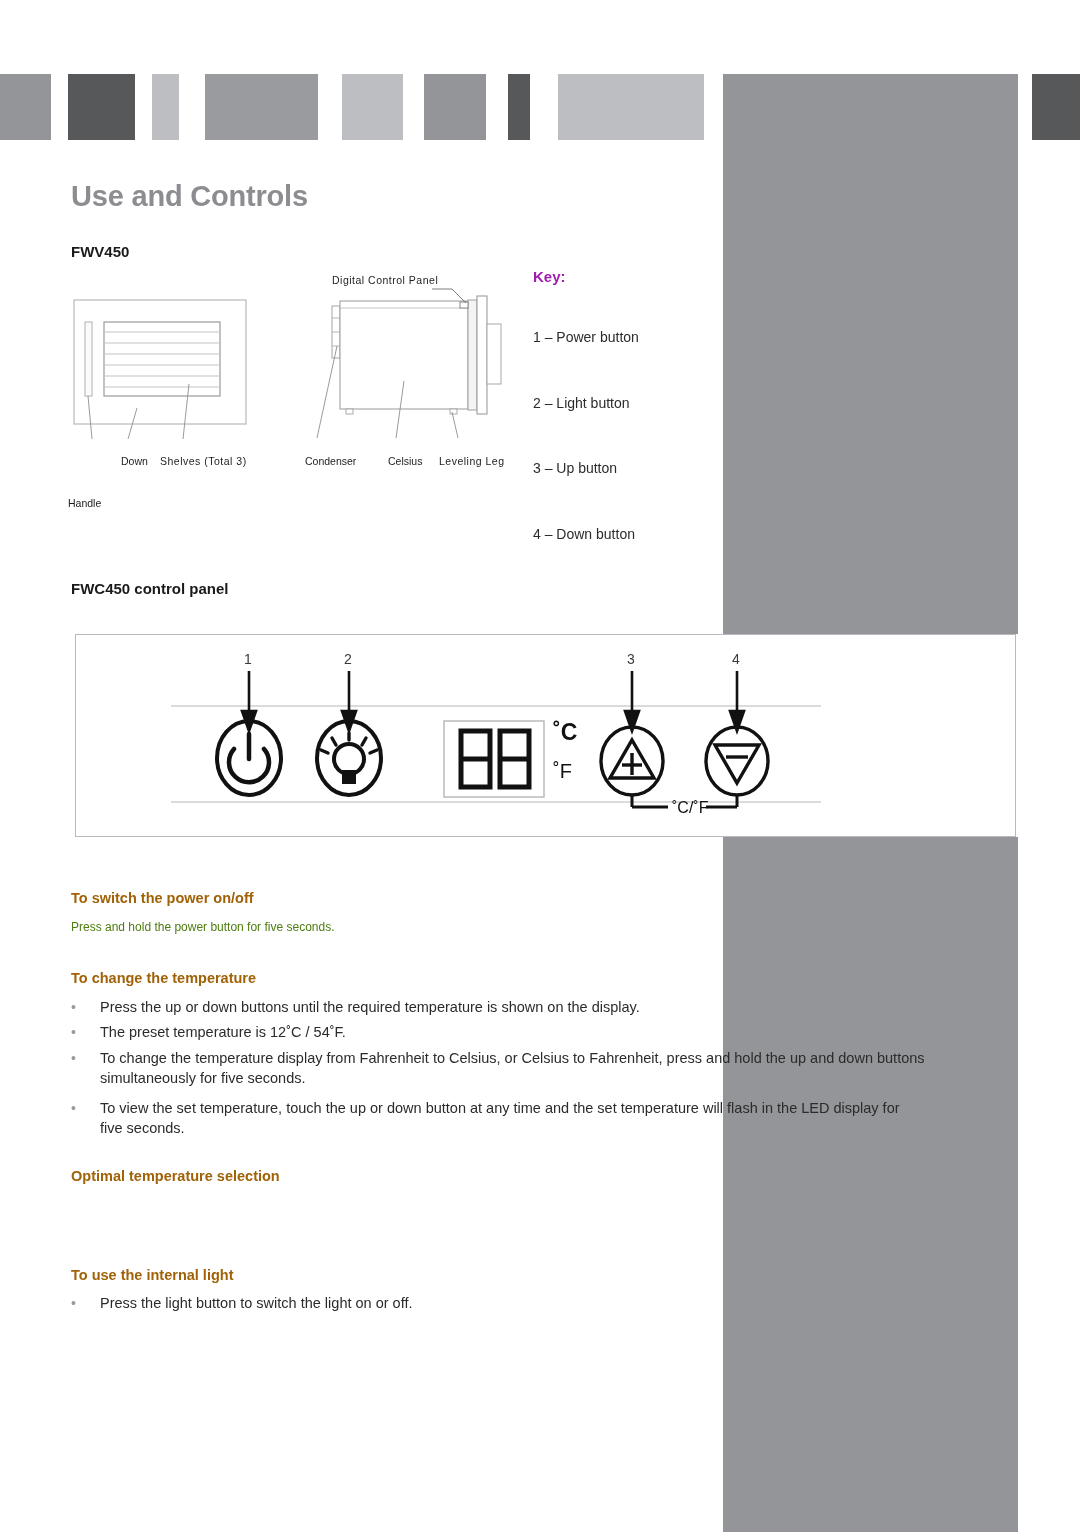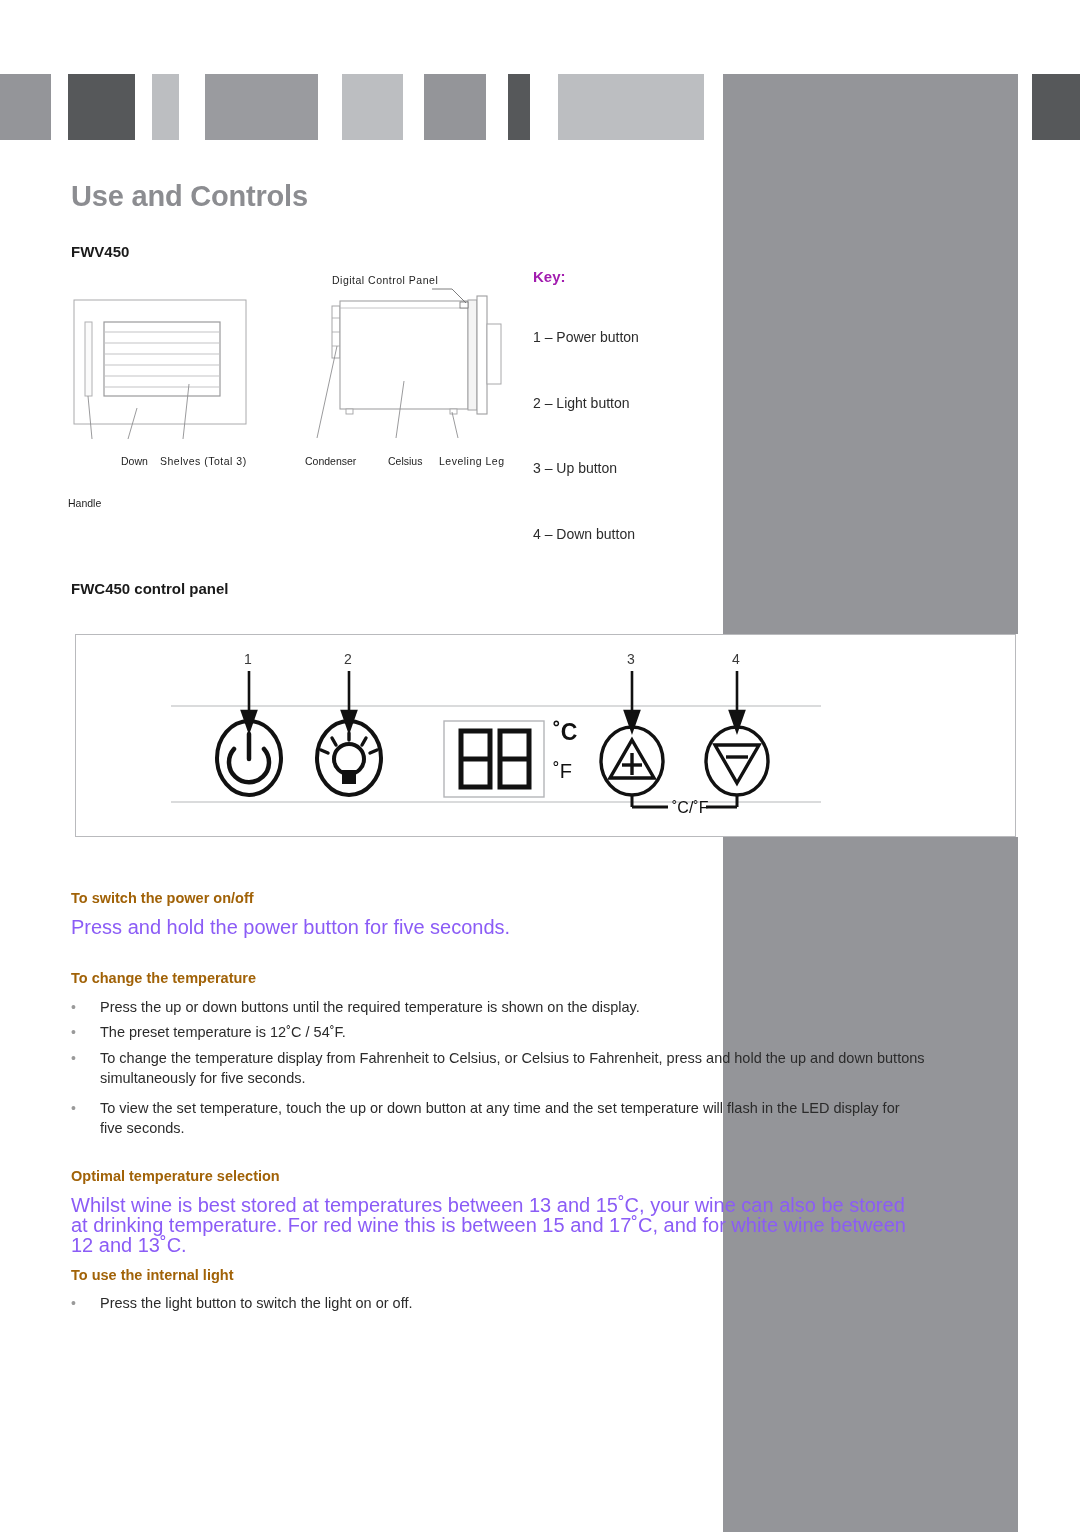--- a/index.html
+++ b/index.html
@@ -25,21 +25,21 @@
     font-size:29px;font-weight:bold;color:#8c8d91;
     letter-spacing:-0.2px;
   }
   .sub{
     position:absolute;font-size:15px;font-weight:bold;color:#1a1a1a;
   }
   .h3{
     position:absolute;font-size:14.5px;font-weight:bold;color:#a16207;
   }
   .para{
-    position:absolute;font-size:20px;color:#8b5cf6;line-height:20px;
+    position:absolute;font-size:12px;color:#4d7c0f;line-height:20px;
   }
   .bullet{
     position:absolute;font-size:14.5px;color:#2b2b2b;line-height:20px;
   }
   .bullet .dot{
     position:absolute;left:0;top:0px;color:#9a9a9a;font-size:14px;
   }
   .bullet .btext{display:block;margin-left:29px;}
 
   
@@ -255,21 +255,20 @@
   <div class="bullet" style="left:71px;top:1048px;width:860px;">
     <span class="dot">•</span>
     <span class="btext">To change the temperature display from Fahrenheit to Celsius, or Celsius to Fahrenheit, press and hold the up and down buttons simultaneously for five seconds.</span>
   </div>
   <div class="bullet" style="left:71px;top:1098px;width:850px;">
     <span class="dot">•</span>
     <span class="btext">To view the set temperature, touch the up or down button at any time and the set temperature will flash in the LED display for five seconds.</span>
   </div>
 
   <div class="h3" style="left:71px;top:1168px;">Optimal temperature selection</div>
-  <div class="para" style="left:71px;top:1195px;width:855px;">Whilst wine is best stored at temperatures between 13 and 15˚C, your wine can also be stored at drinking temperature.  For red wine this is between 15 and 17˚C, and for white wine between 12 and 13˚C.</div>
 
   <div class="h3" style="left:71px;top:1267px;">To use the internal light</div>
   <div class="bullet" style="left:71px;top:1293px;width:700px;">
     <span class="dot">•</span>
     <span class="btext">Press the light button to switch the light on or off.</span>
   </div>
 
 </div>
 
 </body></html>

